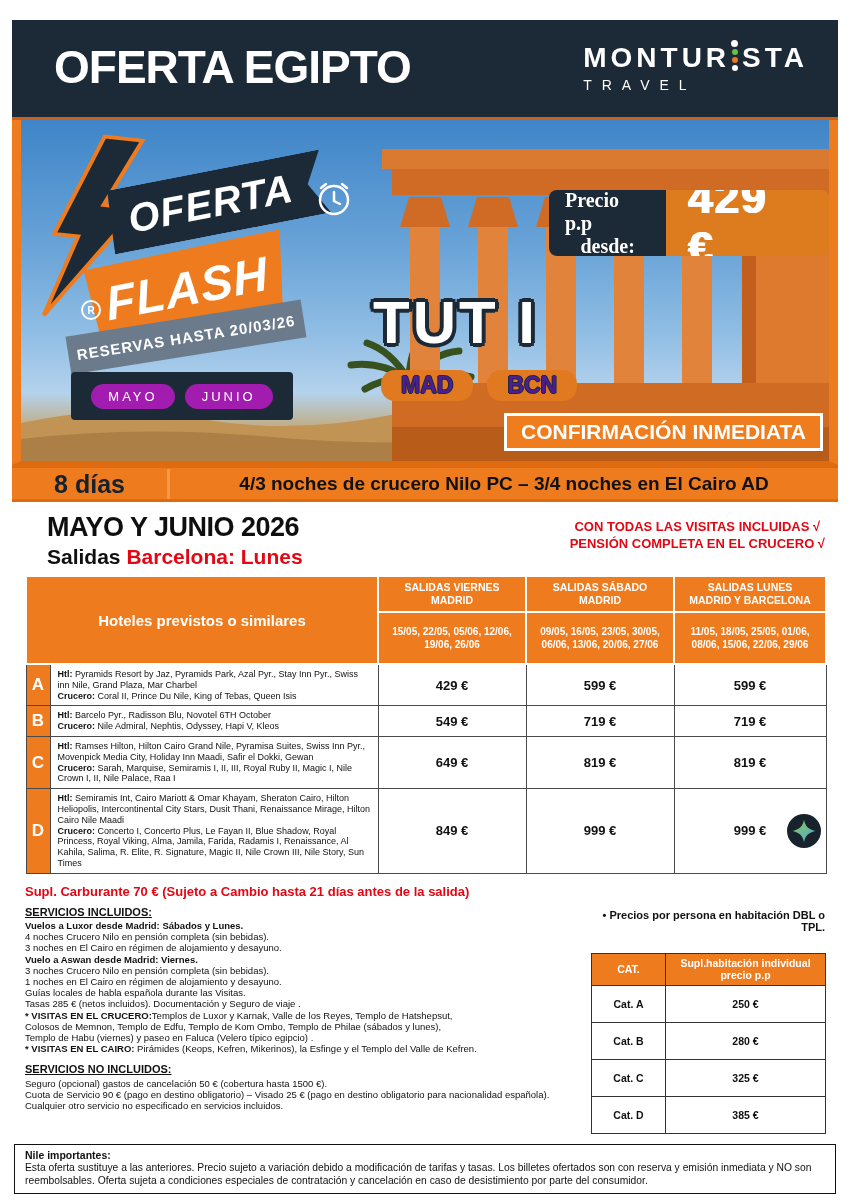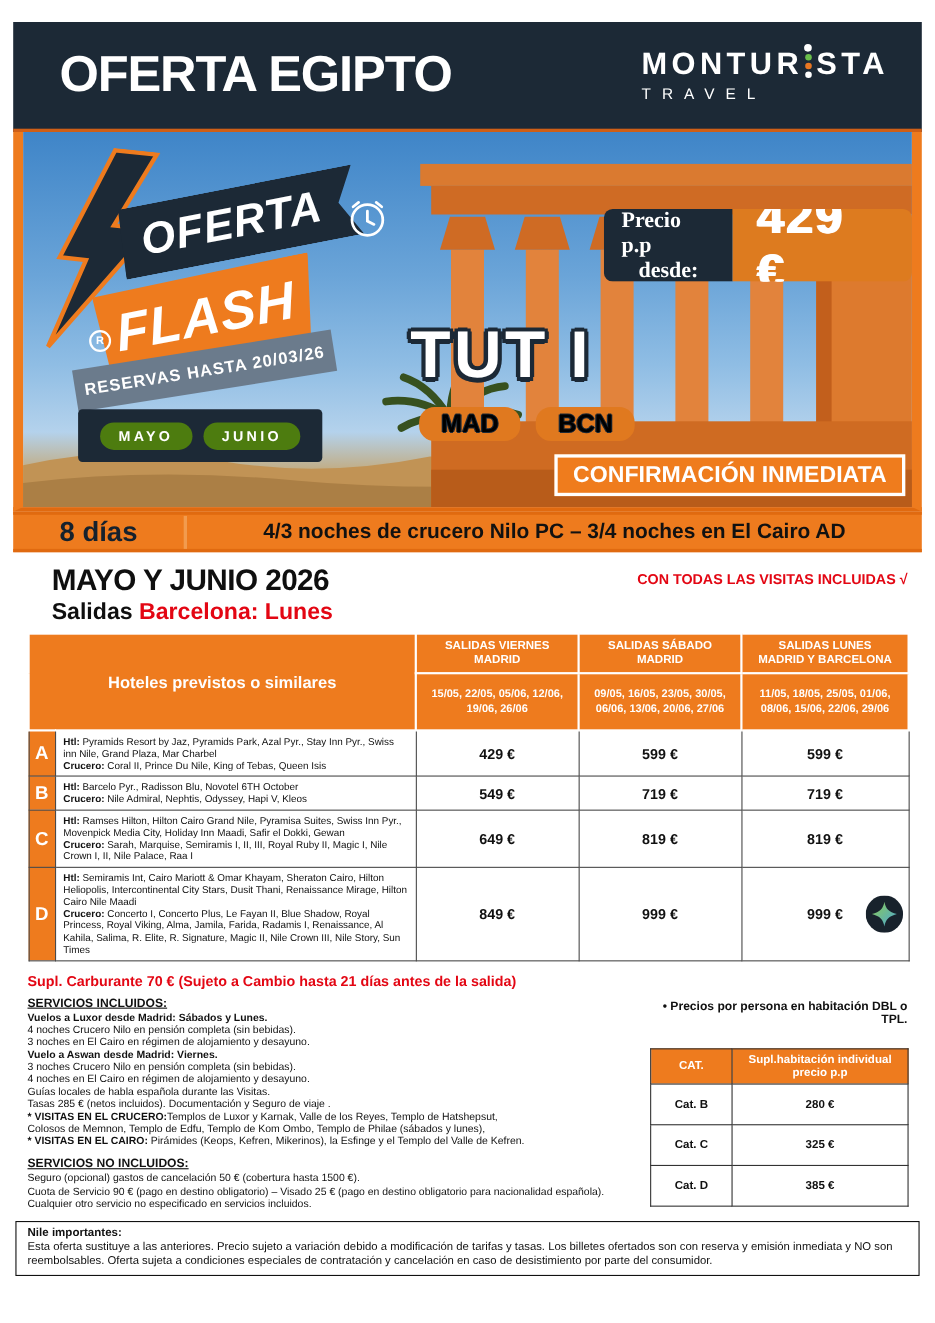--- a/index.html
+++ b/index.html
@@ -43,39 +43,39 @@
                   display:flex; align-items:center; justify-content:center; }
   .flash-banner span { color:#fff; font-size:48px; font-weight:bold; font-style:italic; letter-spacing:1px; }
   .registered-icon { position:absolute; left:60px; top:180px; width:20px; height:20px; border:2px solid #fff;
                      border-radius:50%; color:#fff; font-size:10px; font-weight:bold; display:flex;
                      align-items:center; justify-content:center; }
   .reservas-banner { position:absolute; left:46px; top:198px; width:238px; height:38px; background:#6b7b8c;
                      transform:rotate(-9deg); display:flex; align-items:center; justify-content:center; }
   .reservas-banner span { color:#fff; font-size:15px; font-weight:bold; letter-spacing:1px; }
   .months-box { position:absolute; left:50px; top:252px; width:222px; height:48px; background:#1c2936;
                 border-radius:4px; display:flex; align-items:center; justify-content:center; gap:10px; }
-  .month-pill { background:#4d7c0f; border-radius:16px; padding:5px 17px; color:#fff; font-size:13px;
-                font-weight:bold; letter-spacing:3px; }
+  .month-pill { background:#a21caf; border-radius:16px; padding:5px 17px; color:#fff; font-size:13px;
+                font-weight:normal; letter-spacing:3px; }
 
   
   .price-pill { position:absolute; left:528px; top:70px; display:flex; height:66px; border-radius:8px;
                 overflow:hidden; z-index:5; }
   .price-pill .label { background:#1c2936; color:#fff; font-family:"Liberation Serif", serif; font-weight:bold;
                        font-size:20px; line-height:23px; display:flex; flex-direction:column; align-items:center;
                        justify-content:center; padding:0 16px; }
   .price-pill .value { background:#dd7b1f; color:#fff; font-size:44px; font-weight:bold; display:flex;
                        align-items:center; padding:0 22px; letter-spacing:2px;
                        text-shadow:1px 0 #fff,-1px 0 #fff; }
 
   .tut-title { position:absolute; left:352px; top:168px; color:#fff; font-size:60px; font-weight:bold;
                letter-spacing:3px; z-index:4;
                text-shadow:-4px 0 #1c2936,4px 0 #1c2936,0 -4px #1c2936,0 4px #1c2936,
                            -3px -3px #1c2936,3px -3px #1c2936,-3px 3px #1c2936,3px 3px #1c2936; }
   .origins { position:absolute; left:360px; top:250px; display:flex; gap:14px; z-index:4; }
-  .origin-pill { background:#e0791f; border-radius:14px; padding:2px 20px; color:#000000; font-size:23px; font-weight:bold;
+  .origin-pill { background:#e0791f; border-radius:14px; padding:2px 20px; color:#4c1d95; font-size:23px; font-weight:bold;
                  text-shadow:-1px 0 #1c2936,1px 0 #1c2936,0 -1px #1c2936,0 1px #1c2936; }
   .confirm-box { position:absolute; right:6px; bottom:10px; background:#ef7c1d; border:3px solid #fff;
                  padding:4px 14px; color:#fff; font-size:21px; font-weight:bold; z-index:5; }
 
   
   .days-band { margin:0 12px; height:37px; background:#ee7b1e; border-top:3px solid #e06a10;
                border-bottom:3px solid #e06a10; display:flex; align-items:center; }
   .days-band .days { width:158px; text-align:center; color:#15212d; font-size:25px; font-weight:bold;
                      border-right:3px solid #f29b4e; line-height:30px; }
   .days-band .desc { flex:1; text-align:center; color:#111; font-size:19px; font-weight:bold; }
@@ -239,20 +239,21 @@
 
     <div class="intro-row">
       <div class="intro-left">
         <h2>MAYO Y JUNIO 2026</h2>
         <div class="salidas">
           <span>Salidas </span><span class="hl">Barcelona: Lunes</span>
         </div>
       </div>
       <div class="claims">
         <div>CON TODAS LAS VISITAS INCLUIDAS √</div>
+        <div>PENSIÓN COMPLETA EN EL CRUCERO √</div>
       </div>
     </div>
 
     <table class="main-table">
       <colgroup>
         <col style="width:24px">
           <col style="width:328px">
           <col style="width:148px">
           <col style="width:148px">
           <col style="width:152px">
@@ -329,25 +330,26 @@
     <div class="supl">Supl. Carburante 70 € (Sujeto a Cambio hasta 21 días antes de la salida)</div>
 
     <div class="cols">
       <div class="svc">
         <div class="svc-title">SERVICIOS INCLUIDOS:</div>
         <div><b>Vuelos a Luxor desde Madrid: Sábados y Lunes.</b><span></span></div>
         <div><span>4 noches Crucero Nilo en pensión completa (sin bebidas).</span></div>
         <div><span>3 noches en El Cairo en régimen de alojamiento y desayuno.</span></div>
         <div><b>Vuelo a Aswan desde Madrid: Viernes.</b><span></span></div>
         <div><span>3 noches Crucero Nilo en pensión completa (sin bebidas).</span></div>
-        <div><span>4 noches en El Cairo en régimen de alojamiento y desayuno.</span></div>
+        <div><span>1 noches en El Cairo en régimen de alojamiento y desayuno.</span></div>
         <div><span>Guías locales de habla española durante las Visitas.</span></div>
         <div><span>Tasas 285 € (netos incluidos). Documentación y Seguro de viaje .</span></div>
         <div><b>* VISITAS EN EL CRUCERO:</b><span>Templos de Luxor y Karnak, Valle de los Reyes, Templo de Hatshepsut,</span></div>
         <div><span>Colosos de Memnon, Templo de Edfu, Templo de Kom Ombo, Templo de Philae (sábados y lunes),</span></div>
+        <div><span>Templo de Habu (viernes) y paseo en Faluca (Velero típico egipcio) .</span></div>
         <div><b>* VISITAS EN EL CAIRO:</b><span> Pirámides (Keops, Kefren, Mikerinos), la Esfinge y el Templo del Valle de Kefren.</span></div>
         <div class="svc-gap"></div>
         <div class="svc-title">SERVICIOS NO INCLUIDOS:</div>
         <div><span>Seguro (opcional) gastos de cancelación 50 € (cobertura hasta 1500 €).</span></div>
         <div><span>Cuota de Servicio 90 € (pago en destino obligatorio) – Visado 25 € (pago en destino obligatorio para nacionalidad española).</span></div>
         <div><span>Cualquier otro servicio no especificado en servicios incluidos.</span></div>
       </div>
 
       <div class="right-col">
         <div class="dbl-note">• Precios por persona en habitación DBL o TPL.</div>
@@ -357,20 +359,24 @@
               <col style="width:160px">
             </colgroup>
           <thead>
             <tr>
               <th>CAT.</th>
               <th>Supl.habitación individual precio p.p</th>
             </tr>
           </thead>
           <tbody>
             <tr>
+              <td>Cat. A</td>
+              <td>250 €</td>
+            </tr>
+            <tr>
               <td>Cat. B</td>
               <td>280 €</td>
             </tr>
             <tr>
               <td>Cat. C</td>
               <td>325 €</td>
             </tr>
             <tr>
               <td>Cat. D</td>
               <td>385 €</td>

